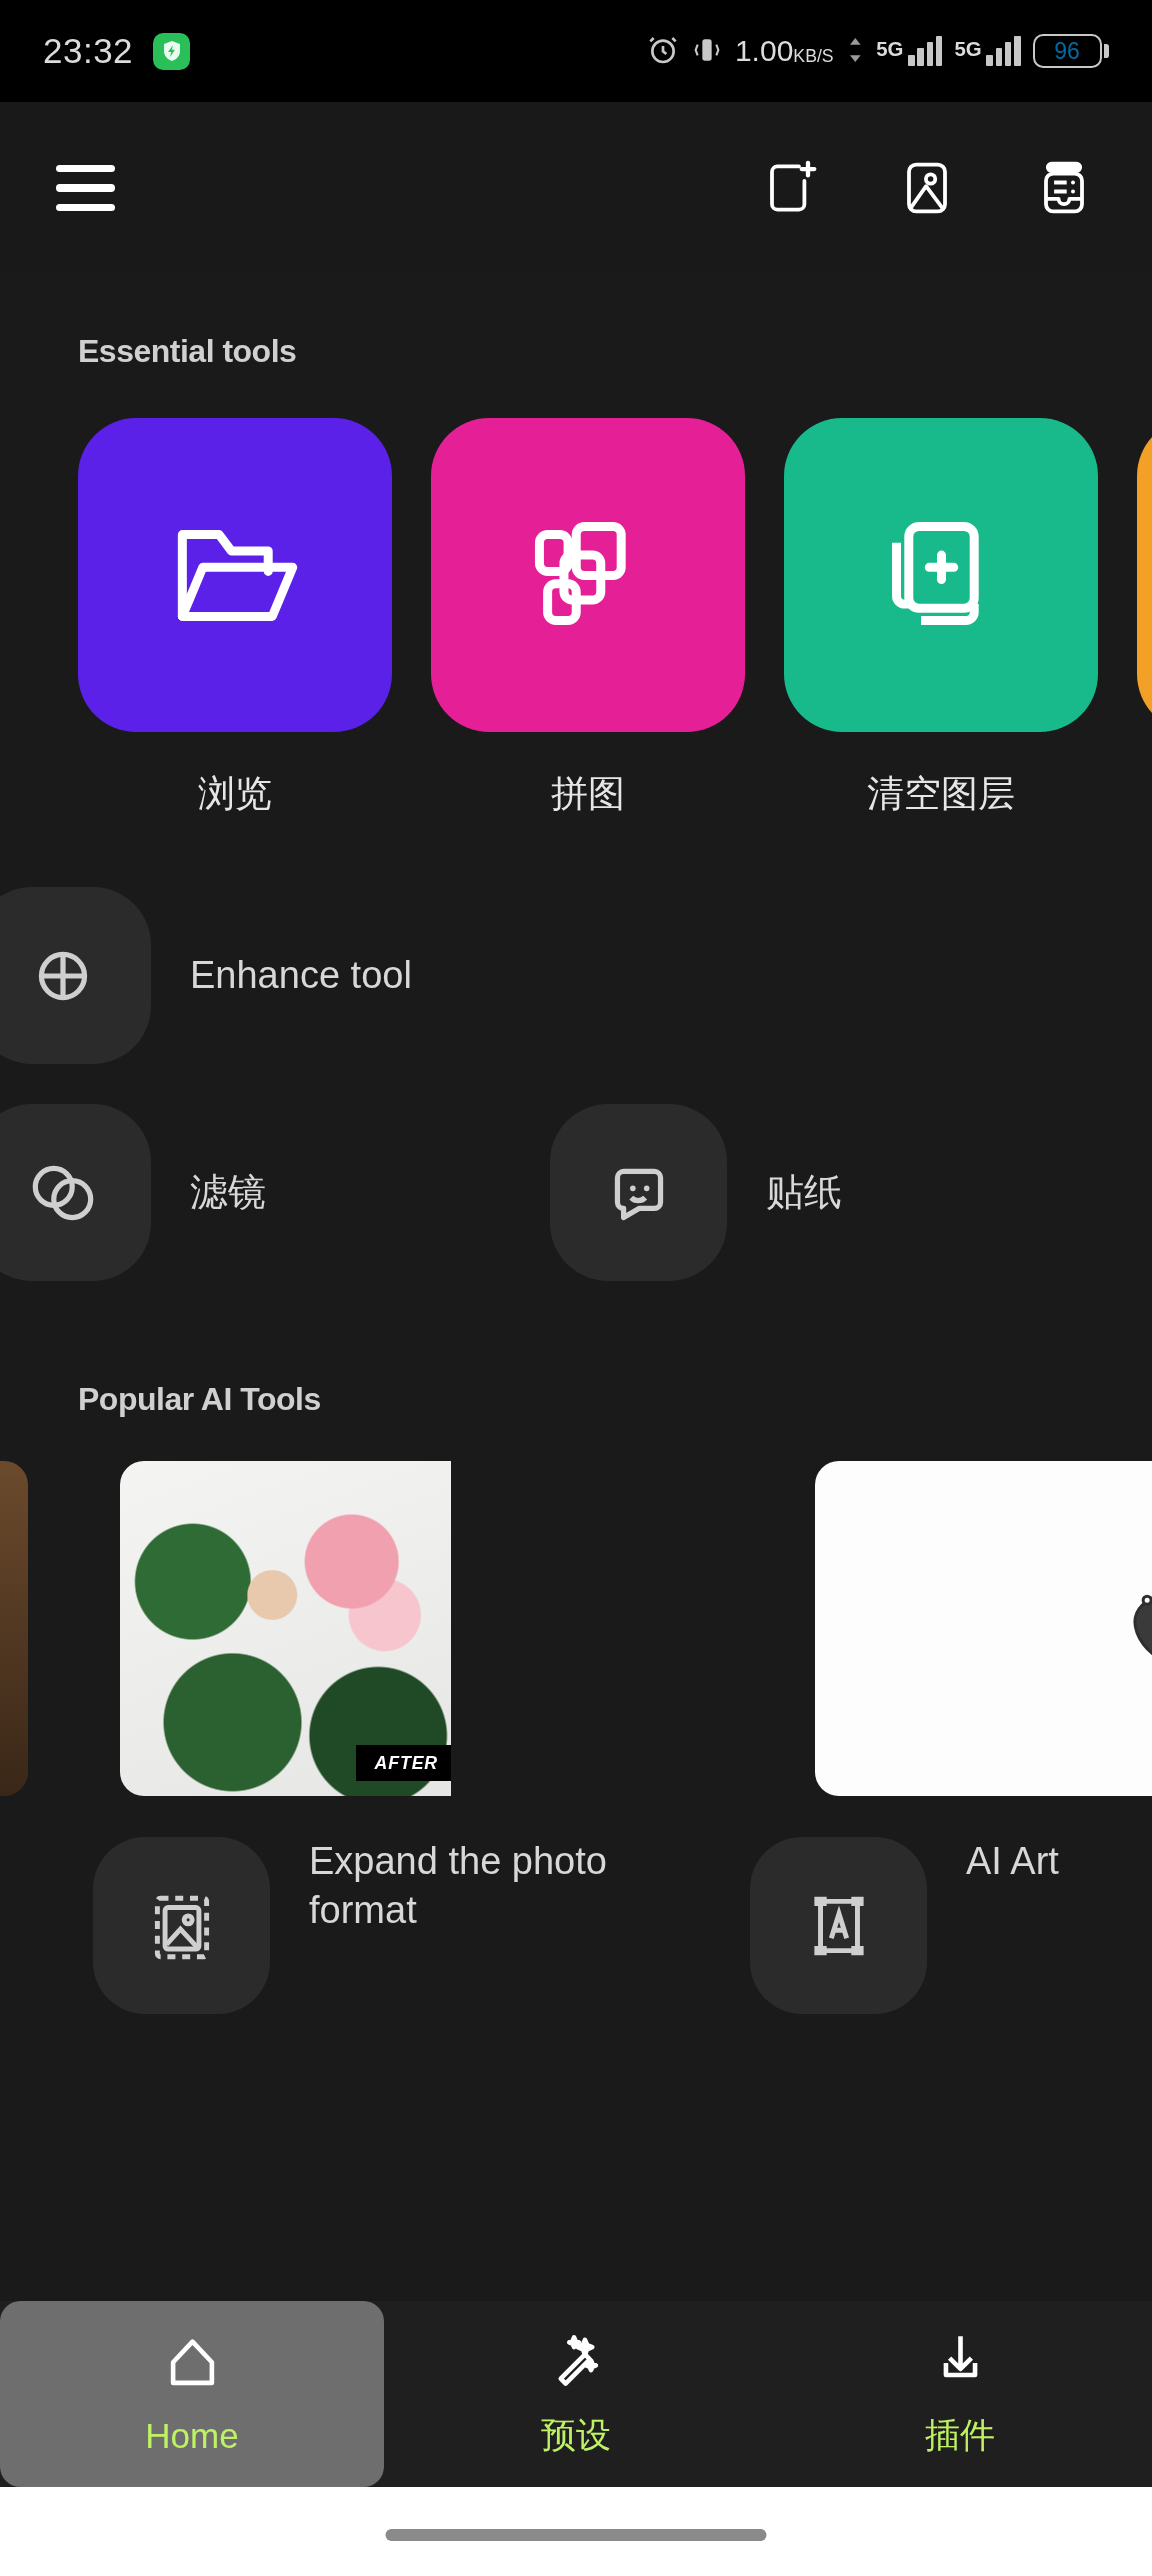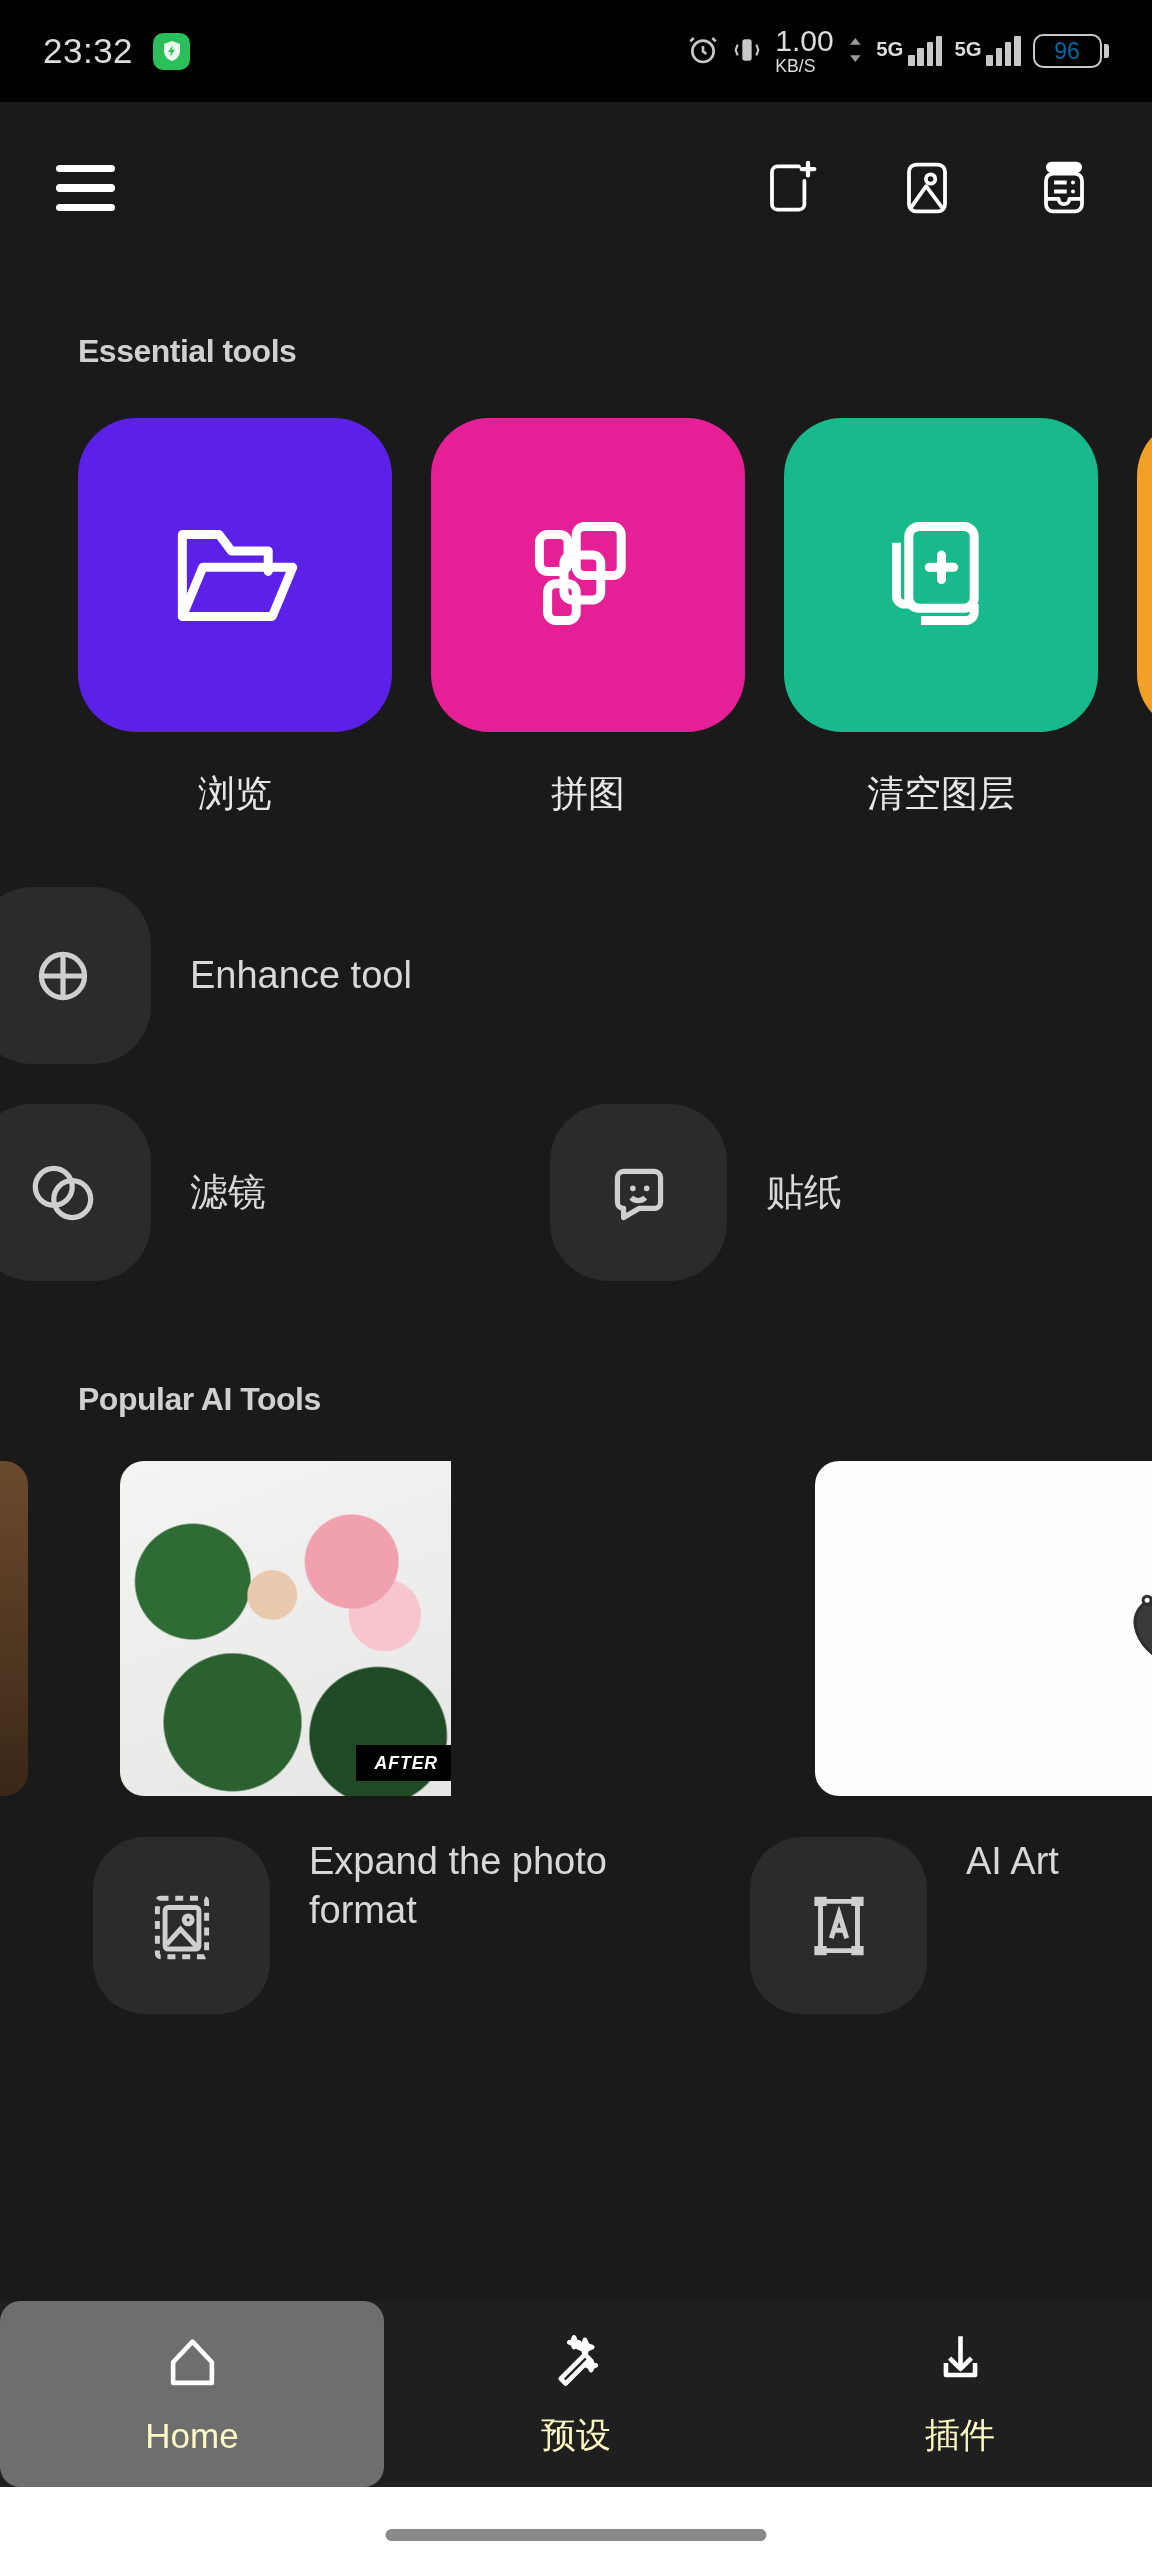--- a/index.html
+++ b/index.html
@@ -19,21 +19,21 @@
   }
   .sb-left { display:flex; align-items:center; gap:20.4px; }
   .sb-time { font-size:35px; font-weight:500; letter-spacing:0.5px; color:#dcdcdc; }
   .shield-badge {
     width:37px; height:37px; border-radius:10.2px; background:#2bbf5a;
     display:flex; align-items:center; justify-content:center;
   }
   .sb-right {
     margin-left:auto; display:flex; align-items:center; gap:12px;
   }
-  .net-speed { display:flex; flex-direction:column; align-items:flex-start; line-height:1; color:#dcdcdc; }
+  .net-speed { display:flex; flex-direction:row; align-items:flex-end; line-height:1; color:#dcdcdc; }
   .net-speed .ns-num { font-size:30px; font-weight:500; }
   .net-speed .ns-unit { font-size:17.7px; font-weight:500; margin-top:1.9px; }
   .sig-group { display:flex; align-items:flex-end; gap:4.6px; }
   .sig-label { font-size:20.4px; font-weight:700; color:#dcdcdc; align-self:flex-start; margin-top:1.9px;}
   .bars { display:flex; align-items:flex-end; gap:2.8px; height:30px; }
   .bars i { display:block; width:6.5px; background:#c8c8c8; border-radius:0.9px; }
   .bars i:nth-child(1){height:11px;} .bars i:nth-child(2){height:17.7px;}
   .bars i:nth-child(3){height:24px;} .bars i:nth-child(4){height:30px;}
   .battery {
     display:flex; align-items:center;
@@ -147,21 +147,21 @@
   
   .bottomnav {
     position:absolute; left:0; bottom:89px; width:1152px; height:186px;
     background:#1f1f1f; display:flex;
   }
   .nav-item {
     flex:1; display:flex; flex-direction:column; align-items:center;
     justify-content:center; gap:20.4px; cursor:pointer;
   }
   .nav-item.active { background:#6e6e6e; border-radius:20.4px; }
-  .nav-label { font-size:35px; color:#fef9c3; }
+  .nav-label { font-size:35px; color:#bef264; }
   .gesture-zone { position:absolute; left:0; bottom:0; width:1152px; height:89px; background:#fff; }
   .gesture-bar {
     position:absolute; left:50%; transform:translateX(-50%); bottom:35px;
     width:381px; height:12px; background:#8a8a8a; border-radius:6.5px;
   }
 </style>
 </head>
 <body>
 
 <div class="phone">

